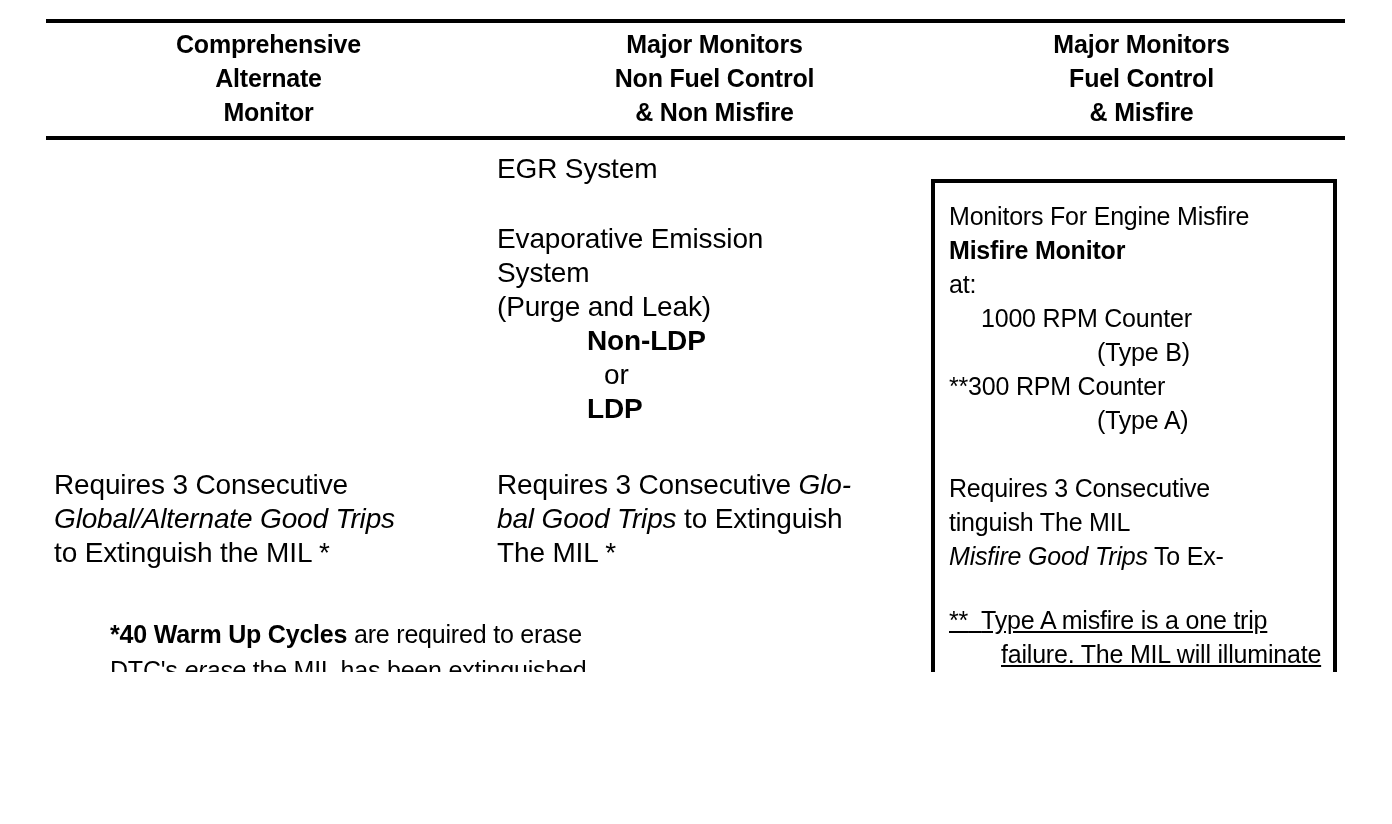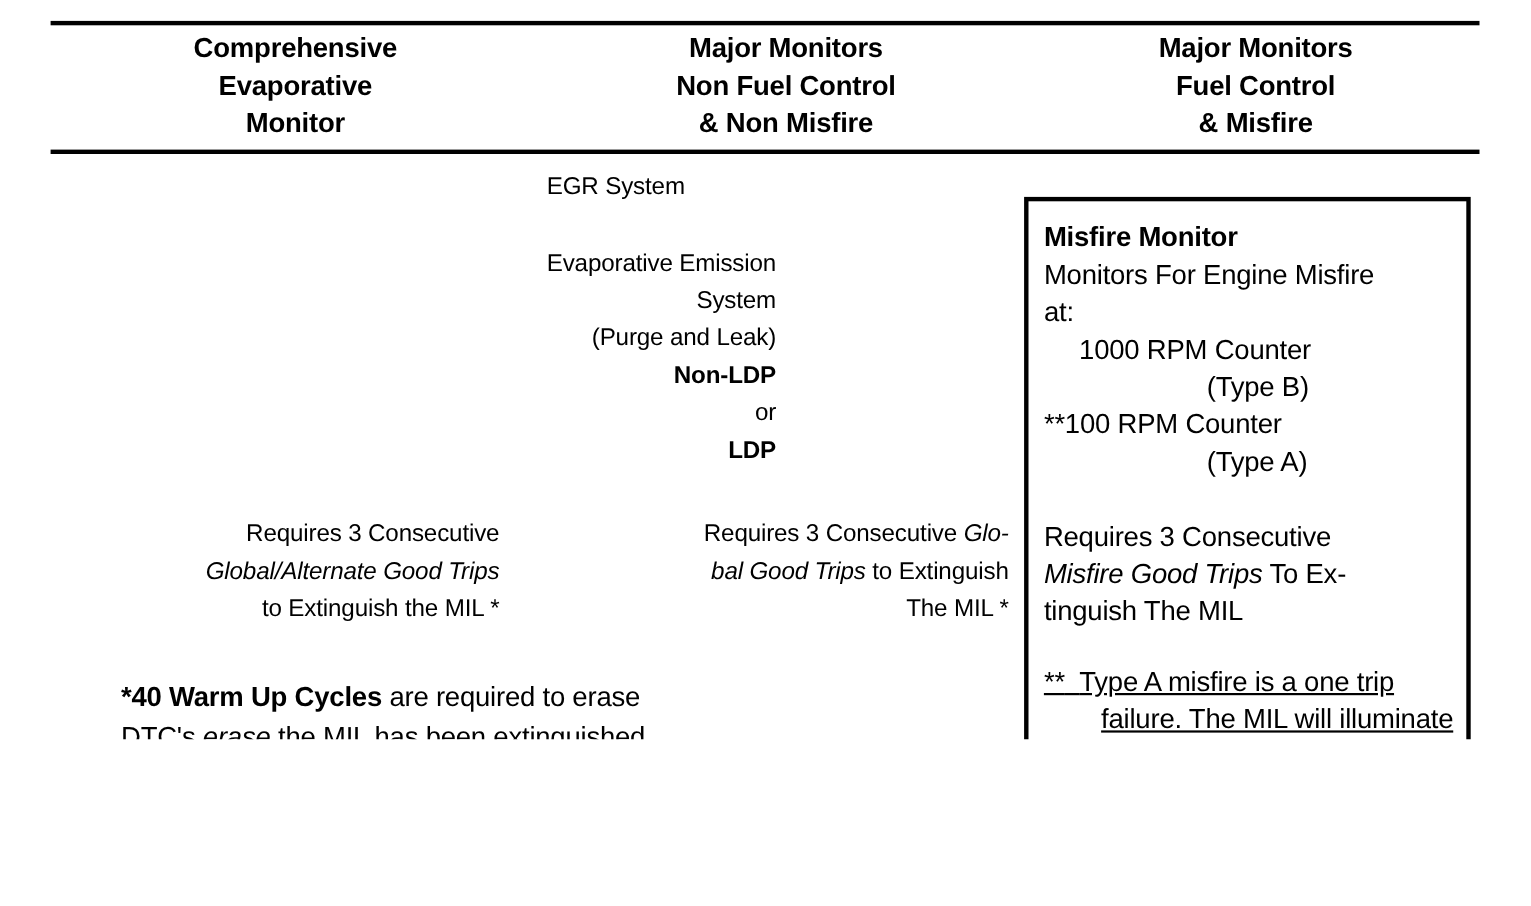--- a/index.html
+++ b/index.html
@@ -65,24 +65,23 @@
   }
 
   .col {
     position: absolute;
     top: 0;
   }
   .col-left   { left: 54px;  width: 430px; }
   .col-mid    { left: 497px; width: 415px; }
 
   .txt {
-    font-size: 22px;
+    font-size: 28px;
     line-height: 34px;
     letter-spacing: -0.15px;
-    text-align: right;
   }
   .txt .line { display: block; white-space: nowrap; }
   .txt .wrapline { display: block; }
 
   em { font-style: italic; }
   strong { font-weight: bold; }
 
   
   .mid-block-1 { position: absolute; top: 12px;  left: 0; }
   .mid-block-2 { position: absolute; top: 82px;  left: 0; }
@@ -151,21 +150,21 @@
 </head>
 <body>
 
 <div id="page">
 
   <div class="rule rule-top"></div>
 
   <div class="header-row">
     <div class="hcol hcol-1">
       <span class="hline">Comprehensive</span>
-      <span class="hline">Evaporative</span>
+      <span class="hline">Alternate</span>
       <span class="hline">Monitor</span>
     </div>
     <div class="hcol hcol-2">
       <span class="hline">Major Monitors</span>
       <span class="hline">Non Fuel Control</span>
       <span class="hline">&amp; Non Misfire</span>
     </div>
     <div class="hcol hcol-3">
       <span class="hline">Major Monitors</span>
       <span class="hline">Fuel Control</span>
@@ -209,36 +208,36 @@
 
     <div class="footnote-span">
       <span class="line"><strong>*40 Warm Up Cycles</strong><span> are required to erase</span></span>
       <span class="line"><span>DTC's </span><em>erase</em><span> the MIL has been extinguished.</span></span>
     </div>
 
     <div class="misfire-box">
       <div class="box-inner">
 
         <div class="box-text box-head">
+          <span class="line">Monitors For Engine Misfire</span>
           <span class="line"><strong>Misfire Monitor</strong></span>
-          <span class="line">Monitors For Engine Misfire</span>
           <span class="line">at:</span>
         </div>
 
         <div class="box-text box-rpm">
           <span class="line rpm-ind-1">1000 RPM Counter</span>
           <span class="line rpm-ind-2">(Type B)</span>
-          <span class="line">**100 RPM Counter</span>
+          <span class="line">**300 RPM Counter</span>
           <span class="line rpm-ind-2">(Type A)</span>
         </div>
 
         <div class="box-text box-req">
           <span class="wrapline">Requires 3 Consecutive</span>
+          <span class="wrapline">tinguish The MIL</span>
           <span class="wrapline"><em>Misfire Good Trips</em><span> To Ex-</span></span>
-          <span class="wrapline">tinguish The MIL</span>
         </div>
 
         <div class="box-text box-note">
           <span class="wrapline note-hang"><span>**</span>&nbsp; <span>Type A misfire is a one trip failure. The MIL will illuminate and blink at the first failure.</span></span>
         </div>
 
       </div>
     </div>
 
   </div>

